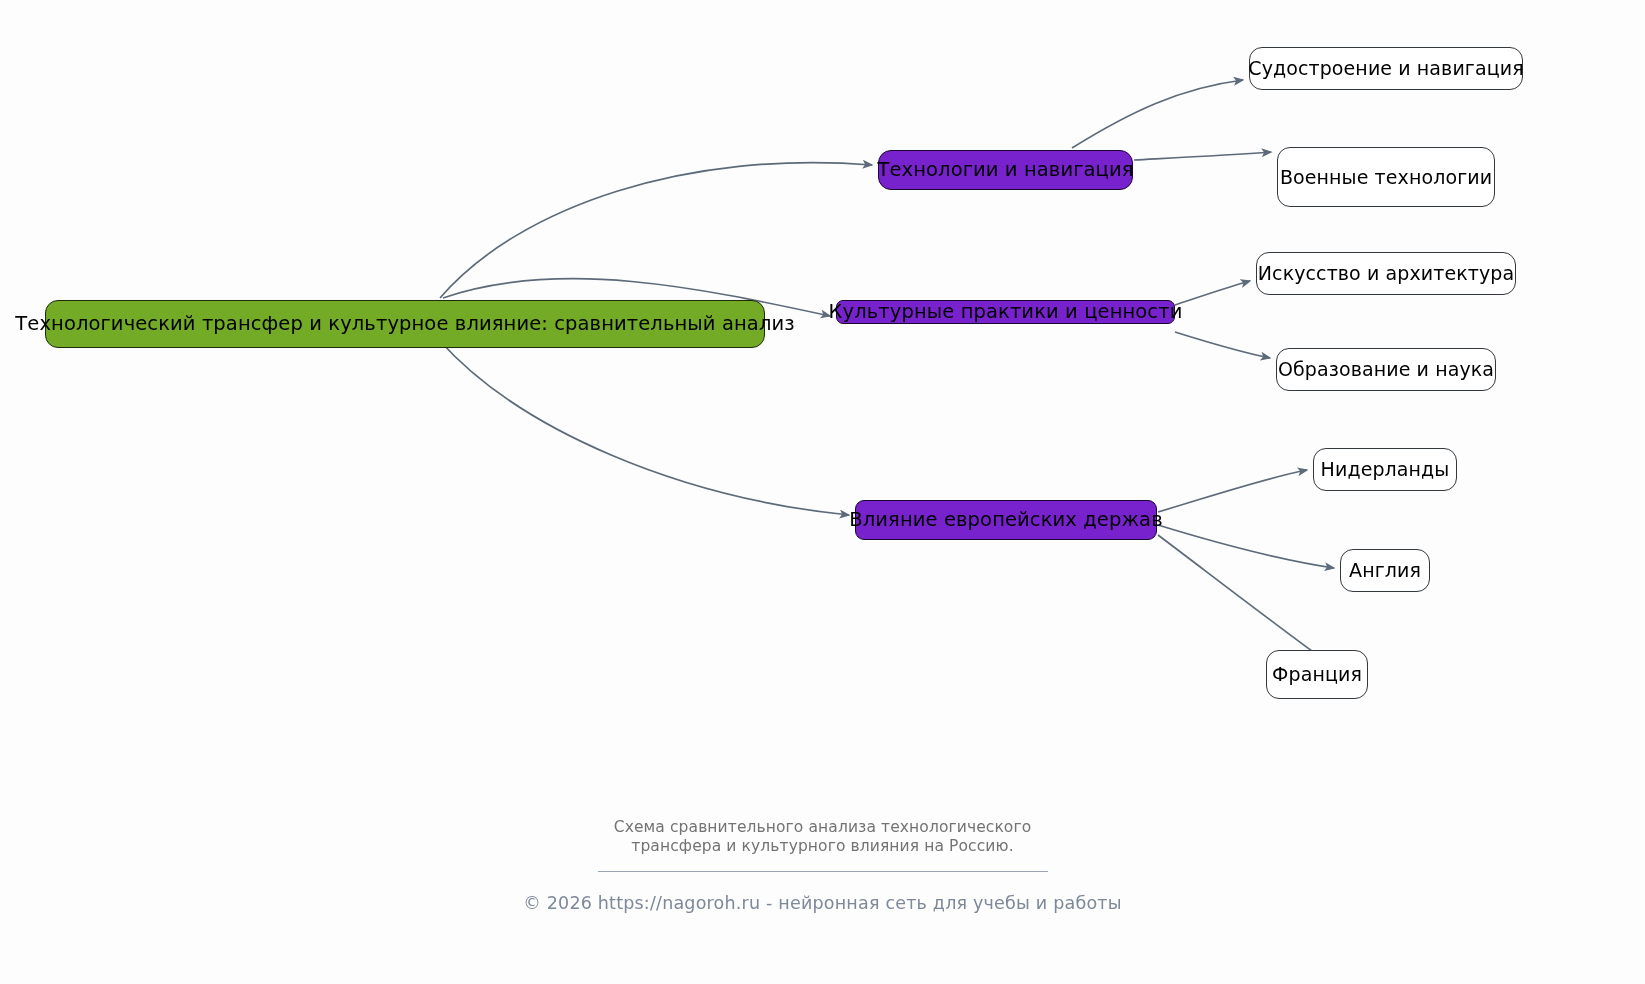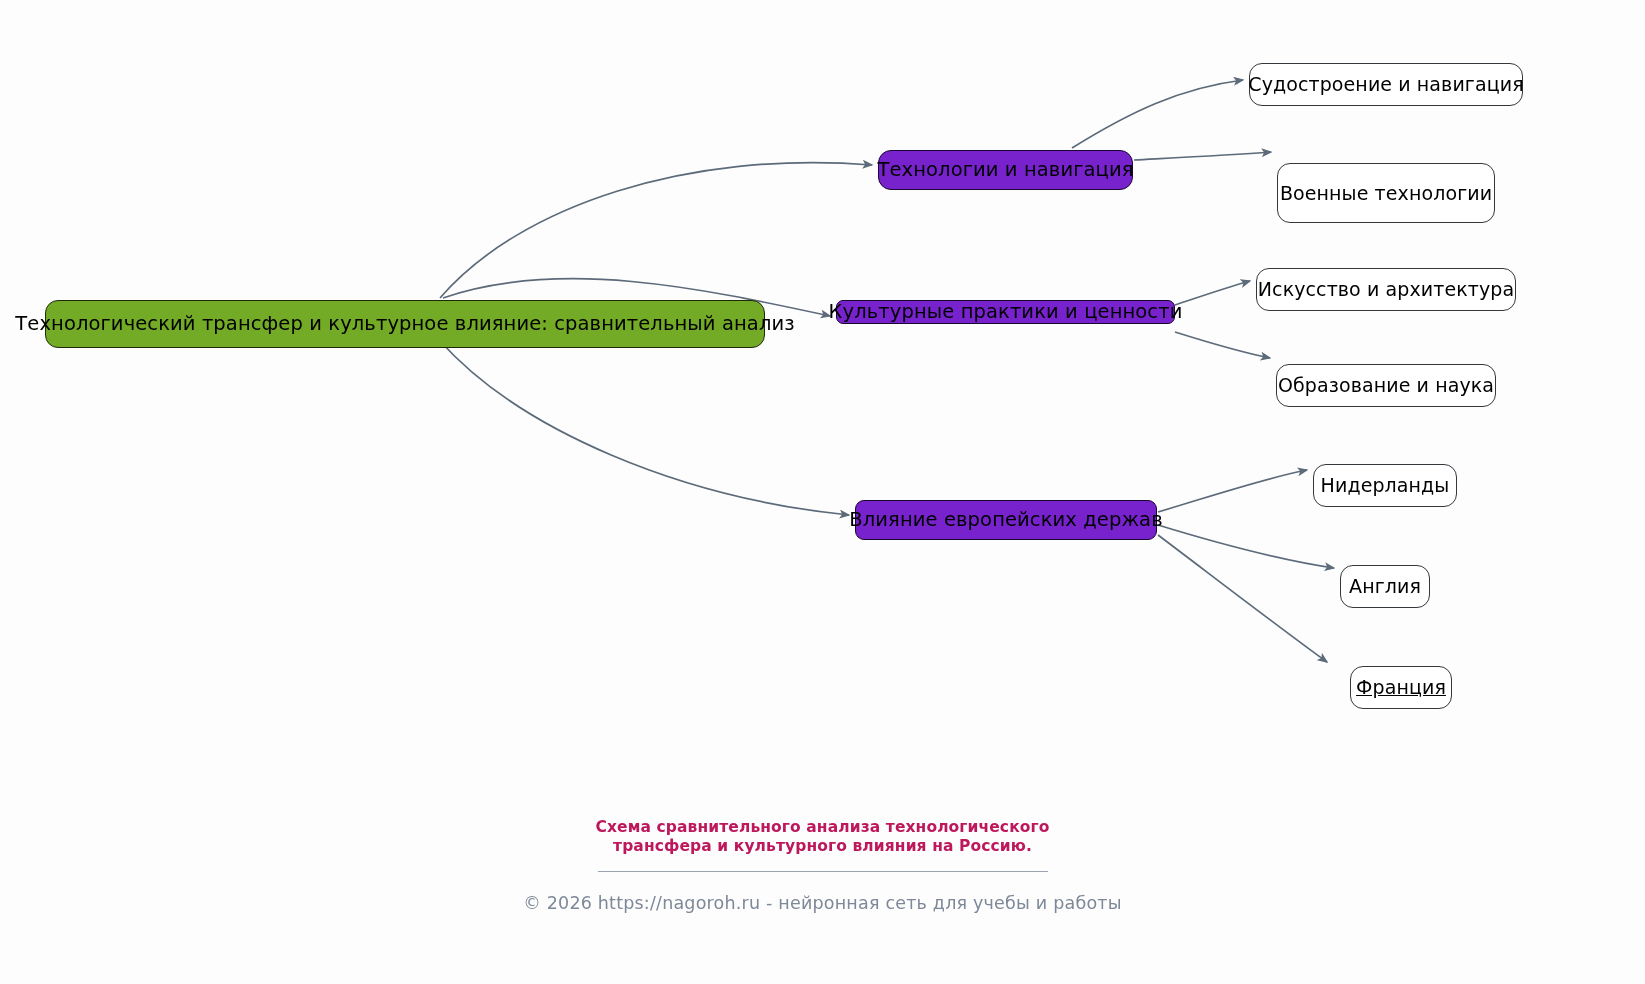--- a/index.html
+++ b/index.html
@@ -48,32 +48,31 @@
     background: #7722cc;
     border: 1.6px solid #1a0630;
     padding: 0 16px;
     font-size: 19.5px;
   }
   .node-leaf {
     background: #ffffff;
     border: 1.7px solid #33383d;
     padding: 0 16px;
     font-size: 19px;
-    margin-top: 16px;
   }
   #footer {
     position: absolute;
     left: 0;
     width: 1645px;
     text-align: center;
   }
   .caption {
     font-size: 15.5px;
-    font-weight: bold;
-    color: #be185d;
+    font-weight: normal;
+    color: #737373;
     line-height: 1.25;
     letter-spacing: 0.1px;
   }
   .caption-rule {
     width: 450px;
     height: 1px;
     background: #9aa3b0;
     margin: 14px auto 0 auto;
   }
   .copyright {
@@ -141,21 +140,21 @@
   </div>
 
   <div class="node node-leaf" style="left:1313px; top:448px; width:144px; height:43px;">
     <span>Нидерланды</span>
   </div>
 
   <div class="node node-leaf" style="left:1340px; top:549px; width:90px; height:43px;">
     <span>Англия</span>
   </div>
 
-  <div class="node node-leaf" style="left:1350px; top:650px; width:102px; height:43px;text-decoration:underline;">
+  <div class="node node-leaf" style="left:1266px; top:650px; width:102px; height:49px;">
     <span>Франция</span>
   </div>
 
   <div id="footer" style="top:818px;">
     <div class="caption">
       <div>Схема сравнительного анализа технологического</div>
       <div>трансфера и культурного влияния на Россию.</div>
     </div>
     <div class="caption-rule"></div>
     <div class="copyright">© 2026 https://nagoroh.ru - нейронная сеть для учебы и работы</div>

